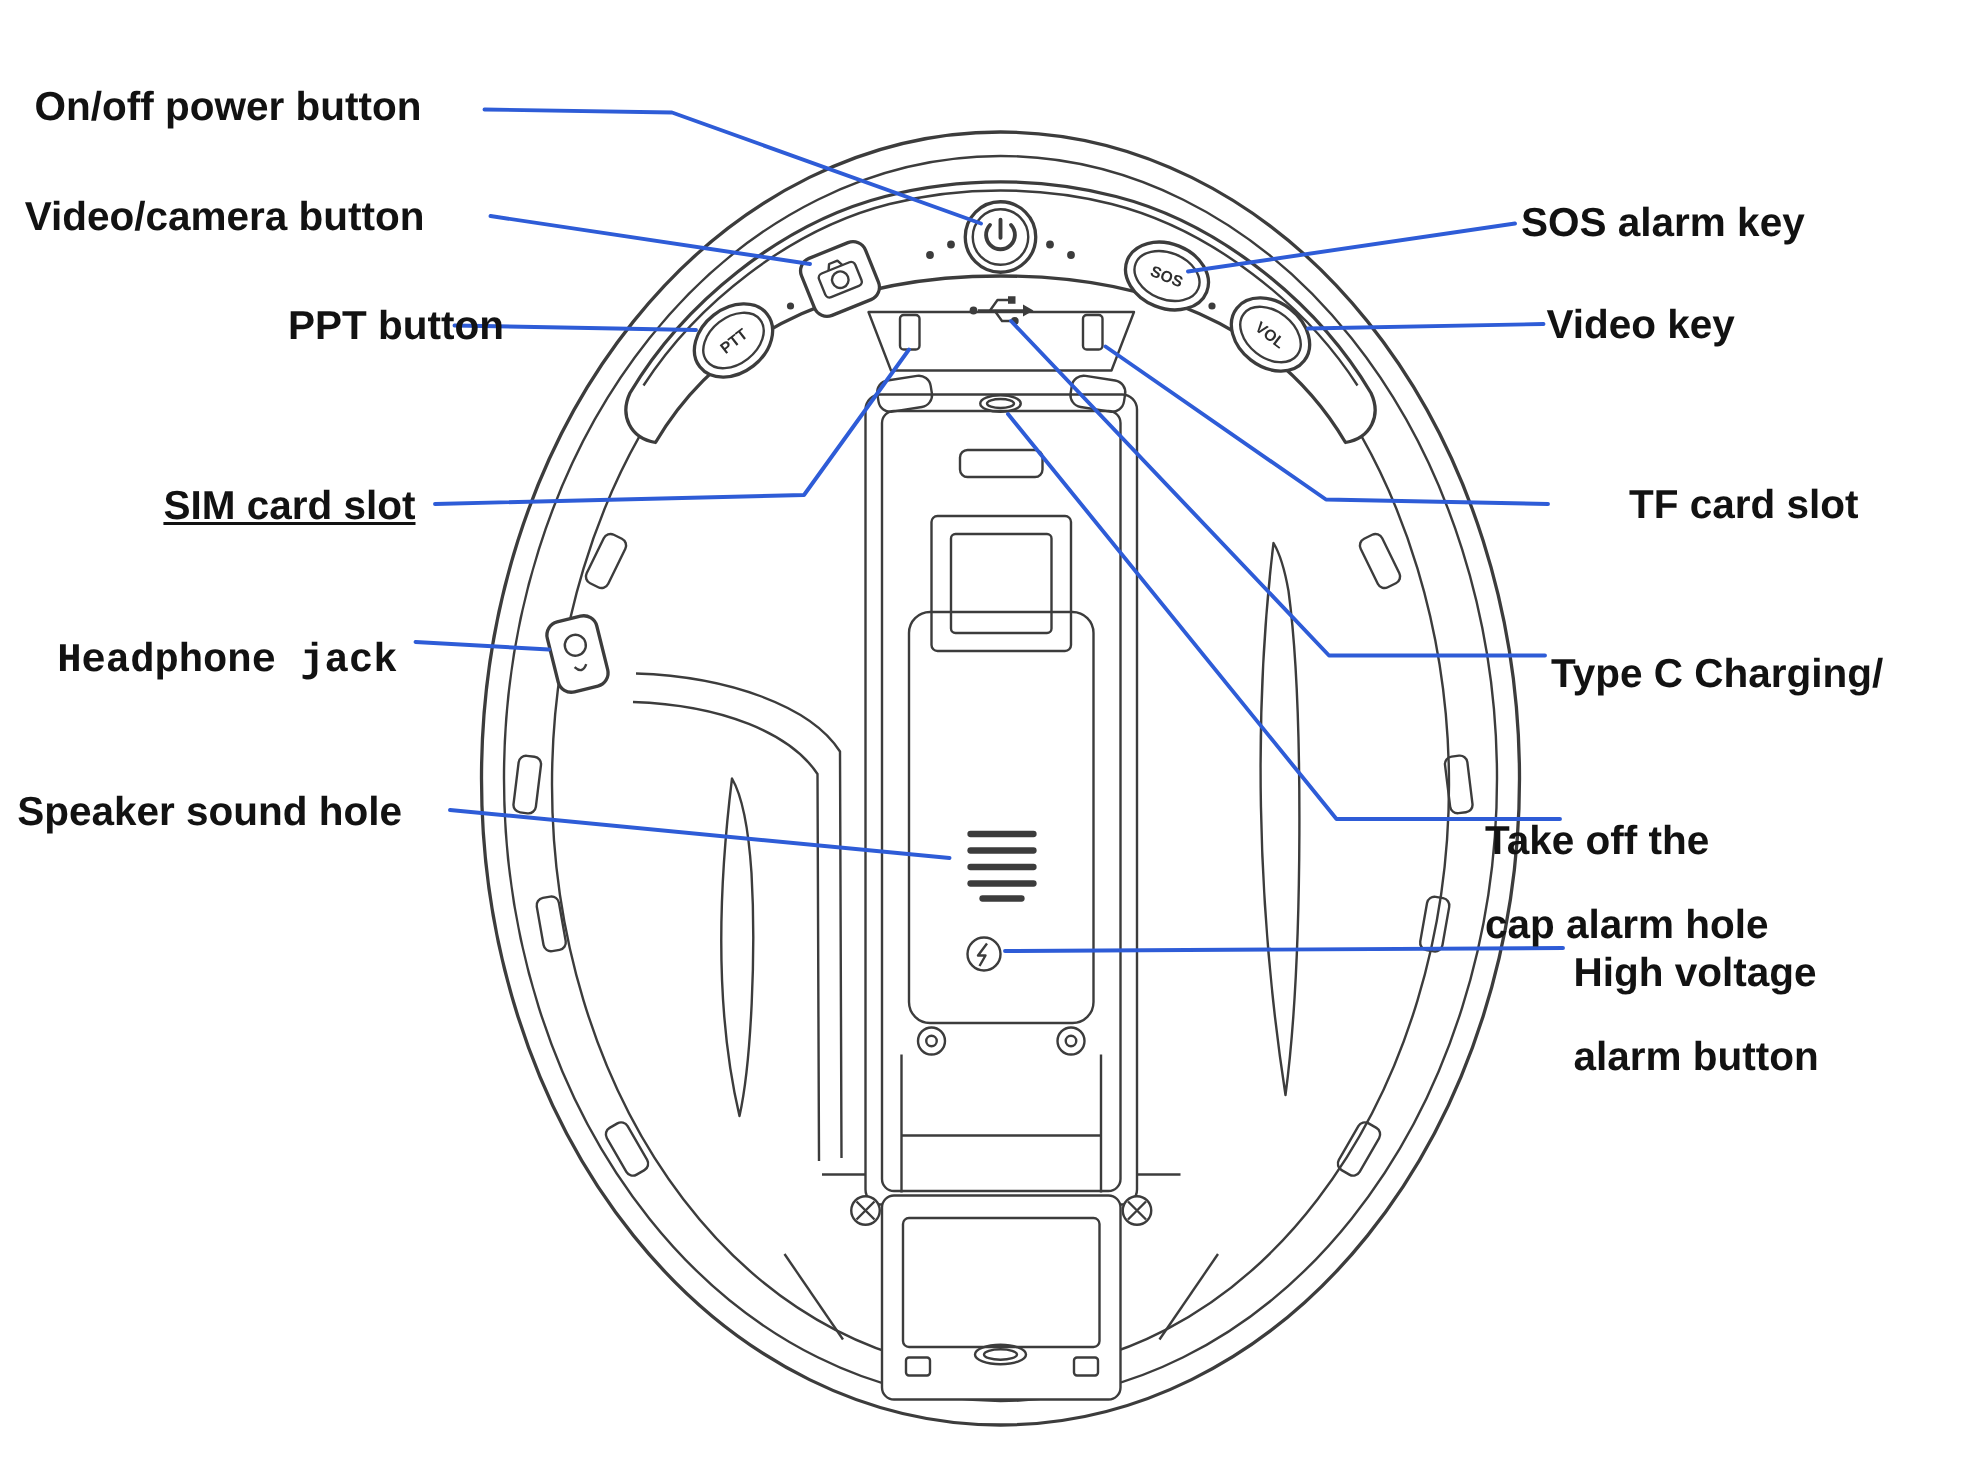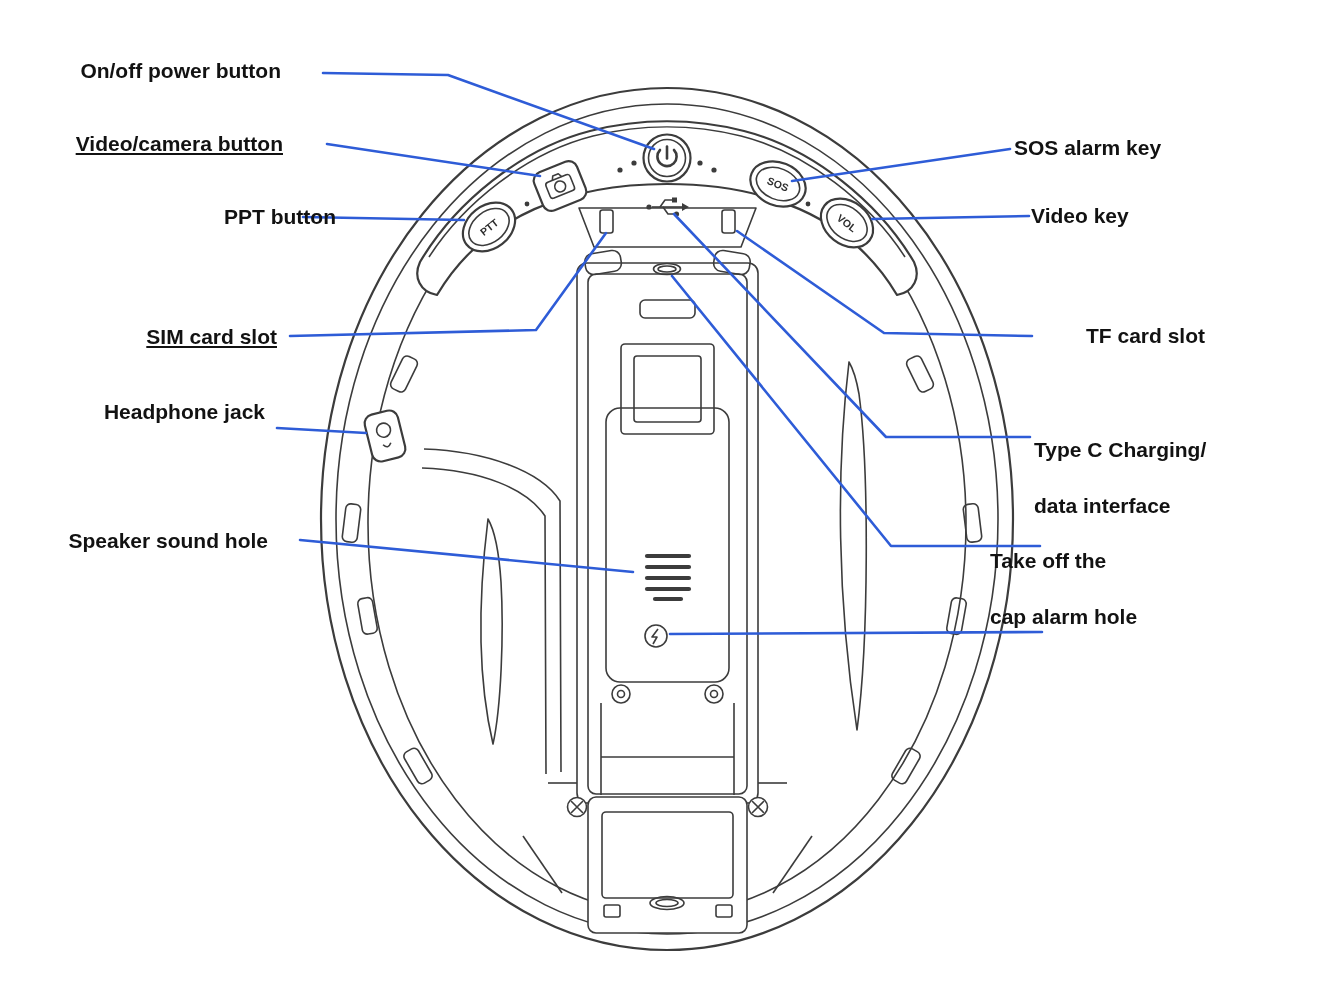--- a/index.html
+++ b/index.html
@@ -22,21 +22,21 @@
   .grille { stroke-width: 4.2; stroke-linecap: round; }
   .btn-text { fill: #2e2e2e; font: bold 10.5px "Liberation Sans", sans-serif; text-anchor: middle; stroke: none; }
 
   
   .leader path { stroke: var(--leader-line, #2e5cd7); stroke-width: 2.6; fill: none; stroke-linecap: round; stroke-linejoin: round; }
 
   
   .label {
     position: absolute;
     font-weight: bold;
-    font-size: 21px;
+    font-size: 27px;
     line-height: 26px;
     color: var(--label-text, #121212);
     white-space: nowrap;
   }
   .label.left-side { text-align: right; }
   .label.two { line-height: 35px; }
   .label .line { display: block; margin-top: 21px; }
 </style>
 </head>
 <body>
@@ -205,34 +205,37 @@
       <path d="M 1010 149 L 792 181"></path>
       <path d="M 1029 216 L 872 219"></path>
       <path d="M 1032 336 L 884 333 L 737 231"></path>
       <path d="M 1030 437 L 886 437 L 674 214"></path>
       <path d="M 1040 546 L 891 546 L 672 276"></path>
       <path d="M 1042 632 L 670 634"></path>
     </g>
   </svg>
 
   <div class="label left-side" style="right:1043px; top:58px;">On/off power button</div>
-  <div class="label left-side" style="right:1041px; top:131px;text-decoration:underline;">Video/camera button</div>
+  <div class="label left-side" style="right:1041px; top:131px;">Video/camera button</div>
   <div class="label left-side" style="right:988px; top:204px;">PPT button</div>
   <div class="label left-side" style="right:1047px; top:324px;text-decoration:underline;">SIM card slot</div>
-  <div class="label left-side" style="right:1059px; top:399px;">Headphone jack</div>
+  <div class="label left-side" style="right:1059px; top:428px;font-family:Liberation Mono, monospace;">Headphone jack</div>
   <div class="label left-side" style="right:1056px; top:528px;">Speaker sound hole</div>
 
   <div class="label" style="left:1014px; top:135px;">SOS alarm key</div>
   <div class="label" style="left:1031px; top:203px;">Video key</div>
   <div class="label" style="left:1086px; top:323px;">TF card slot</div>
 
   <div class="label two" style="left:1034px; top:411px;">
     <span class="line">Type C Charging/</span>
-    <span class="line">data interface</span>
   </div>
 
   <div class="label two" style="left:990px; top:522px;">
     <span class="line">Take off the</span>
     <span class="line">cap alarm hole</span>
   </div>
 
+  <div class="label two" style="left:1049px; top:610px;">
+    <span class="line">High voltage</span>
+    <span class="line">alarm button</span>
+  </div>
 
 </div>
 
 </body></html>

